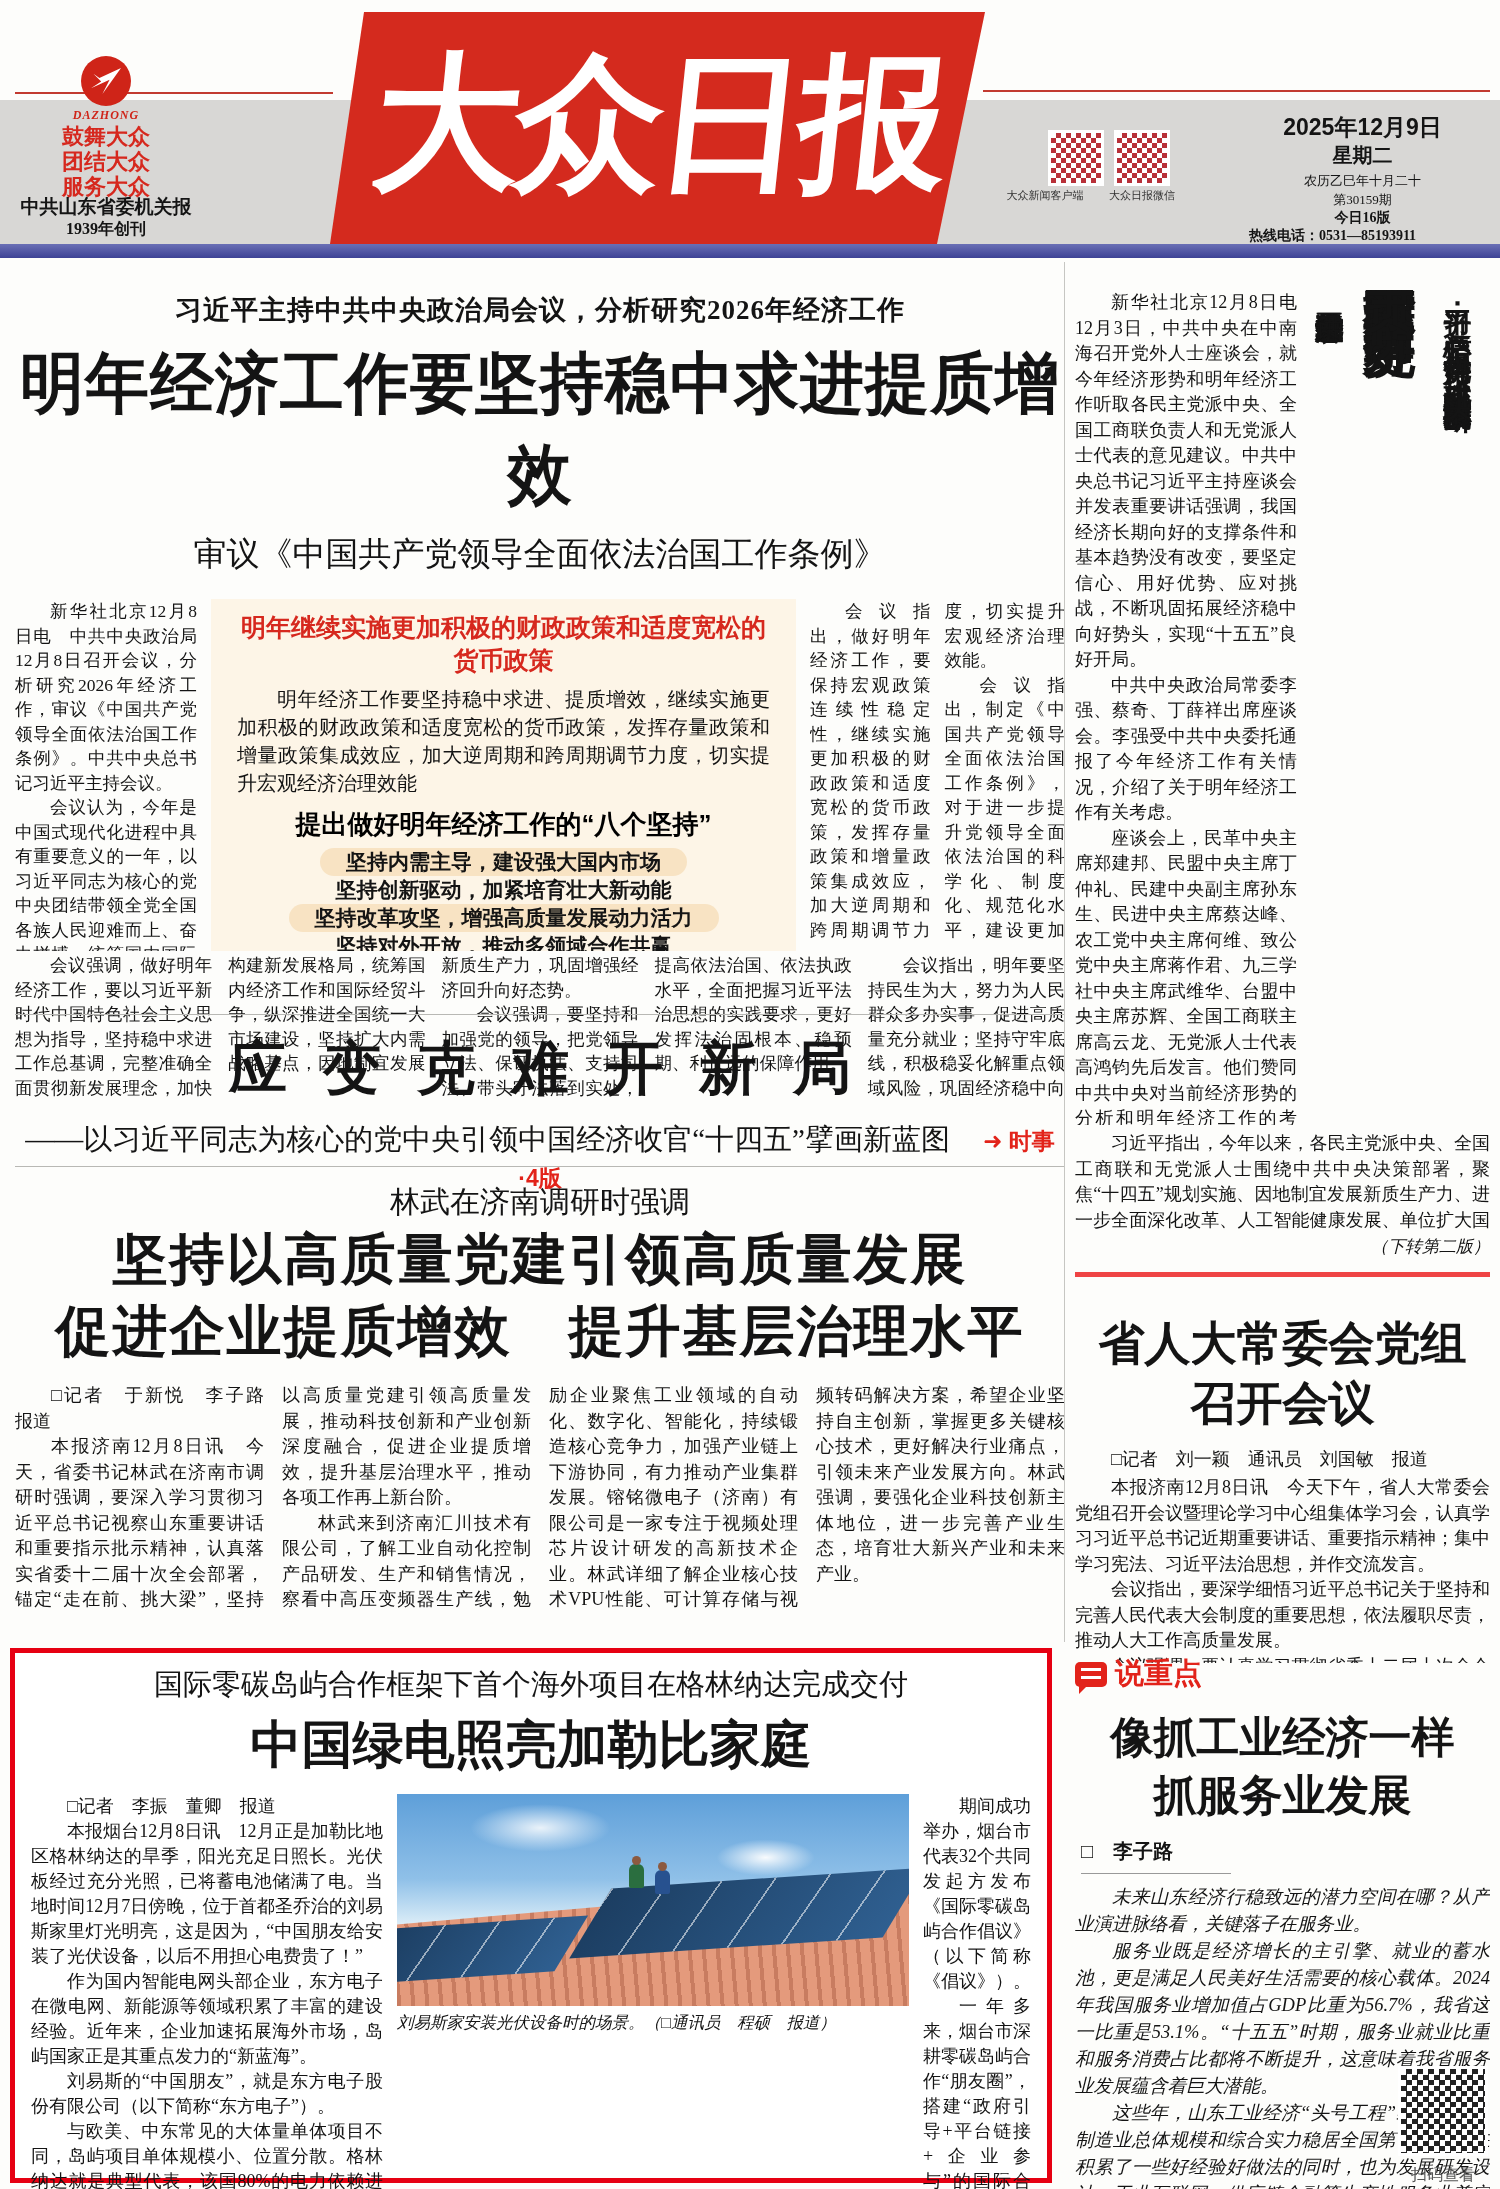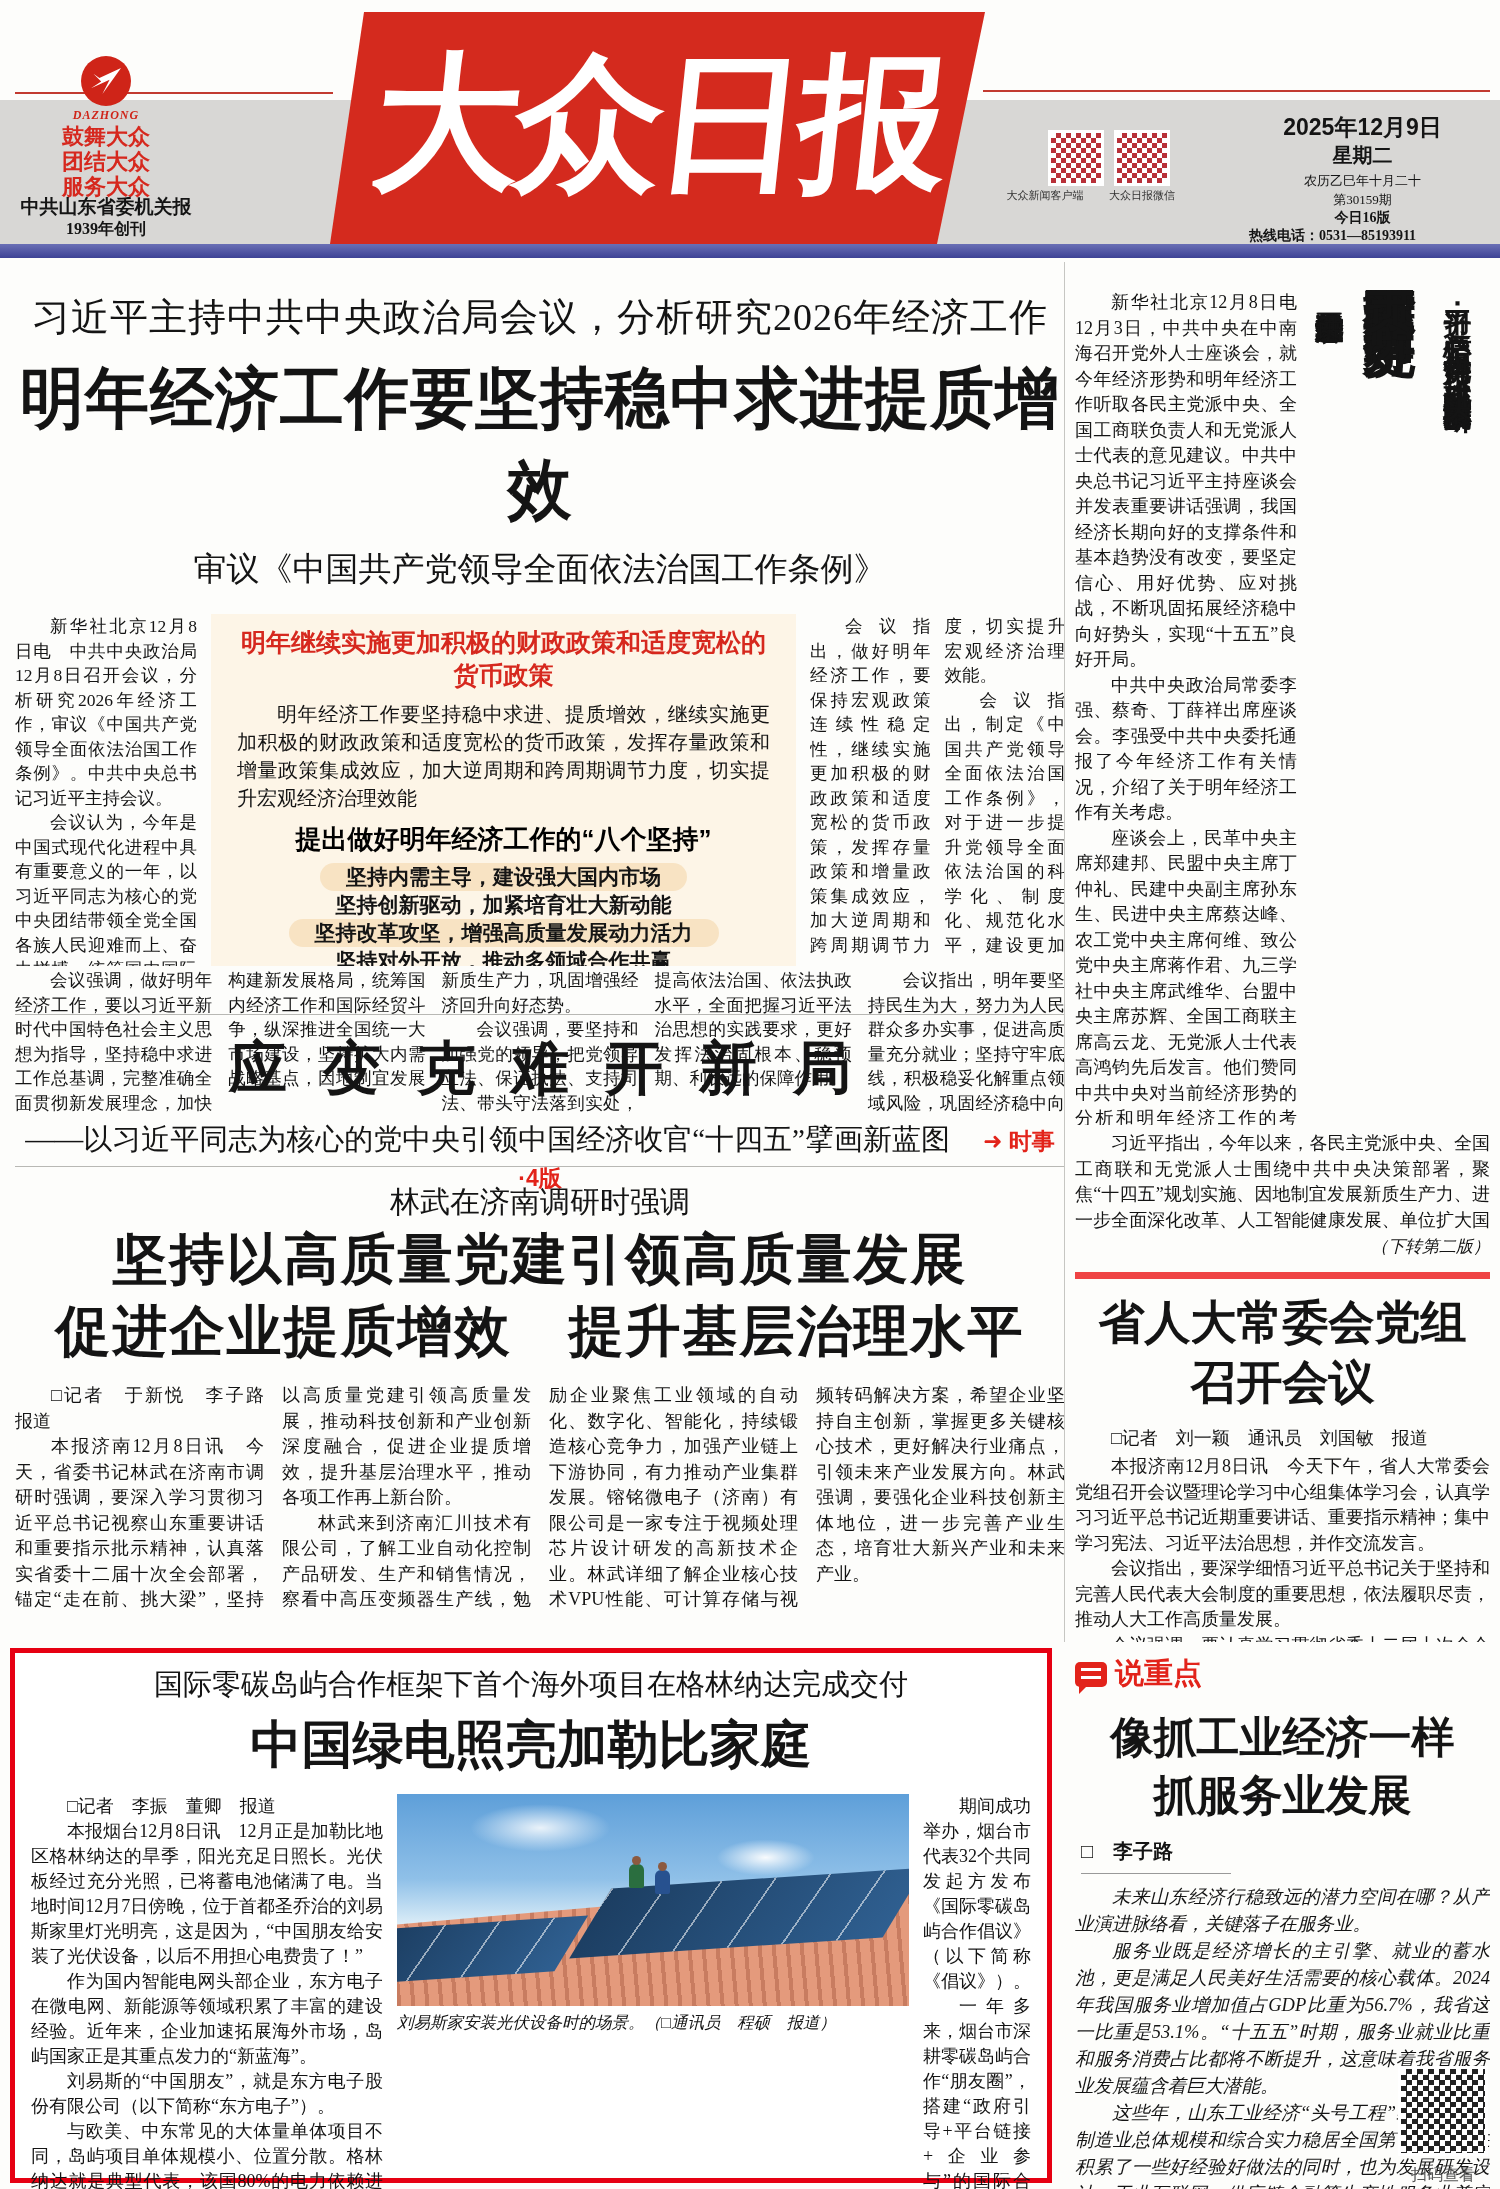--- a/index.html
+++ b/index.html
@@ -41,21 +41,21 @@
   .bluebar{position:absolute;left:0;top:244px;width:1500px;height:14px;
       background:linear-gradient(#6a6fb5,#3d4295);}
 
   
   .bodytxt p{margin:0;text-indent:2em;text-align:justify;}
   .hrule{position:absolute;left:15px;width:1050px;height:1px;background:#b8b8b4;}
   .vrule{position:absolute;left:1064px;top:262px;width:1px;height:1380px;background:#c6c6c2;}
 
   
   .topstory{position:absolute;left:15px;top:262px;width:1050px;height:750px;}
-  .ts-kicker{margin-top:30px;text-align:center;font-weight:normal;font-size:38px;letter-spacing:1px;}
+  .ts-kicker{margin-top:30px;text-align:center;font-weight:bold;font-size:27px;letter-spacing:1px;}
   .ts-head{margin-top:14px;text-align:center;font-weight:900;font-size:64px;letter-spacing:1px;
         transform:scaleY(1.04);}
   .ts-sub{margin-top:16px;text-align:center;font-size:33px;}
   .ts-row1{display:flex;margin-top:22px;height:352px;gap:14px;}
   .ts-left{width:182px;font-size:17.5px;line-height:24.5px;overflow:hidden;}
   .ts-box{width:585px;background:#fdf5e7;padding:12px 26px 10px;box-sizing:border-box;overflow:hidden;}
   .ts-right{width:255px;font-size:17.5px;line-height:24.5px;overflow:hidden;
         column-count:2;column-gap:14px;}
   .ts-row2{margin-top:2px;height:162px;column-count:5;column-gap:16px;
         font-size:17.5px;line-height:24.5px;overflow:hidden;}
@@ -87,21 +87,21 @@
   .xi-body p{margin:0;text-indent:2em;text-align:justify;}
   .v{writing-mode:vertical-rl;text-orientation:upright;overflow:hidden;}
   .xi-sub{height:835px;width:42px;font-size:29px;letter-spacing:0;}
   .xi-main{height:835px;width:64px;font-weight:900;font-size:52px;letter-spacing:-4px;
         font-family:"Liberation Sans","DejaVu Sans",sans-serif;}
   .xi-side{height:835px;width:40px;font-weight:bold;font-size:28px;letter-spacing:-1px;}
   .xi-cont{margin-top:6px;height:102px;font-size:18px;line-height:25.5px;overflow:hidden;
         text-align:justify;}
   .xi-cont p{margin:0;text-indent:2em;}
   .turn{ text-align:right;font-size:17px;font-style:italic;margin-top:2px;}
-  .npc{margin-top:14px;border-top:7px solid #ef4444;padding-top:13px;}
+  .npc{margin-top:14px;border-top:5px solid #ef4444;padding-top:36px;}
   .npc-h{text-align:center;font-weight:900;font-size:46px;line-height:60px;}
   .npc-byline{margin-top:14px;font-size:18px;text-indent:2em;}
   .npc-body{margin-top:4px;height:188px;font-size:18px;line-height:25.5px;overflow:hidden;}
 
   
   .greenbox{position:absolute;left:10px;top:1648px;width:1042px;height:535px;
         border:5px solid #e60012;background:#fff;box-sizing:border-box;}
   .gb-kicker{margin-top:12px;text-align:center;font-size:29px;}
   .gb-head{margin-top:6px;text-align:center;font-weight:900;font-size:51px;}
   .gb-row{display:flex;gap:14px;padding:14px 16px 0;box-sizing:border-box;}

